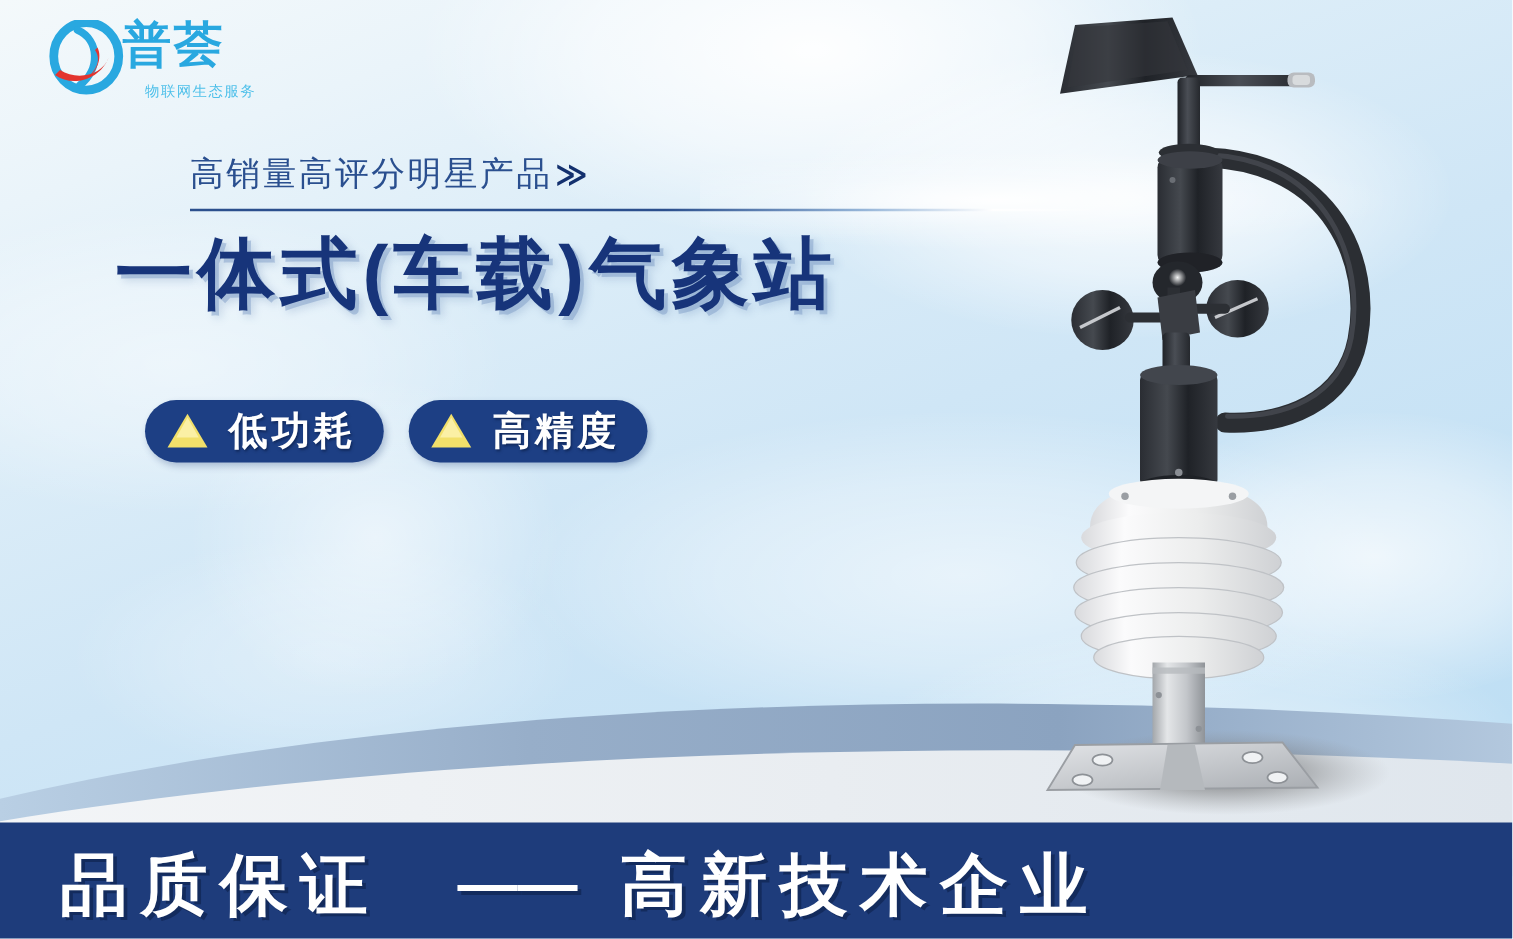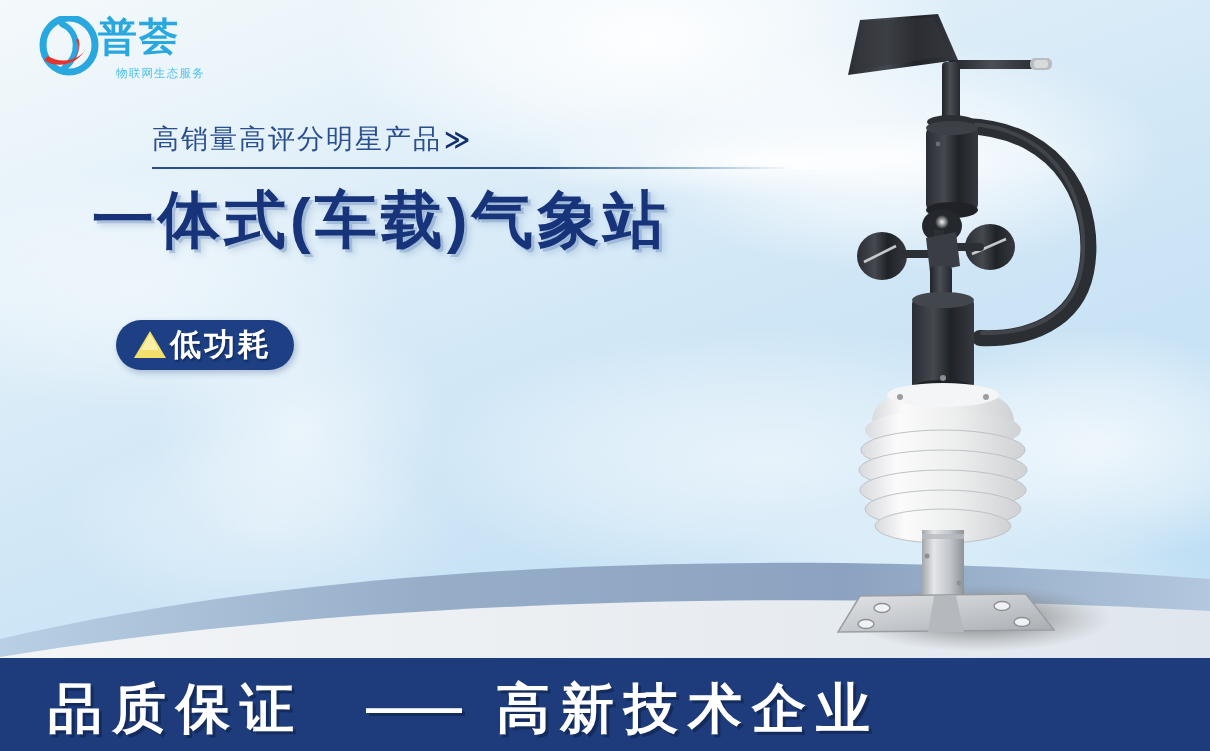--- a/index.html
+++ b/index.html
@@ -44,21 +44,21 @@
     background:linear-gradient(to right,#2b4f8d 0%,#2b4f8d 52%,rgba(120,160,205,.75) 74%,rgba(255,255,255,.95) 88%,rgba(255,255,255,0) 100%);}
 
   
   #title{position:absolute;left:92px;top:187px;font-size:62px;font-weight:bold;color:#17347a;
     letter-spacing:4px;line-height:1.08;white-space:nowrap;
     text-shadow:3px 3px 0 rgba(120,150,195,.45), 5px 5px 7px rgba(90,125,175,.28);}
 
   
   #features{position:absolute;left:116px;top:320px;}
   .frow{display:flex;gap:20px;margin-bottom:24px;}
-  .badge{display:flex;align-items:center;gap:4px;background:#1d3f84;border-radius:30px;
+  .badge{display:flex;align-items:center;gap:17px;background:#1d3f84;border-radius:30px;
     padding:9px 22px 10px 18px;box-shadow:2px 3px 6px rgba(40,70,125,.3);text-align:center;}
   .badge .tri{width:0;height:0;border-left:16px solid transparent;border-right:16px solid transparent;
     border-bottom:27px solid #f2e06a;flex:0 0 auto;position:relative;}
   .badge .tri::after{content:"";position:absolute;left:-9px;top:3px;width:0;height:0;
     border-left:9px solid transparent;border-right:9px solid transparent;border-bottom:16px solid #fdf6b9;opacity:.75;}
   .badge .btxt{font-size:31px;font-weight:bold;color:#fff;letter-spacing:3px;line-height:1;white-space:nowrap;
     text-shadow:1px 2px 2px rgba(8,24,60,.55);}
 
   
   #footbar{position:absolute;left:0;top:658px;width:1210px;height:93px;background:#1e3c7b;}
@@ -121,20 +121,24 @@
     <div class="eyebrow-rule"></div>
   </div>
 
   <div id="title">一体式(车载)气象站</div>
 
   <div id="features">
     <div class="frow">
       <div class="badge">
         <span class="tri"></span>
         <span class="btxt">低功耗</span>
+      </div>
+      <div class="badge">
+        <span class="tri"></span>
+        <span class="btxt">高精度</span>
       </div>
     </div>
   </div>
 
   <svg id="product" viewBox="0 0 330 660">
     <defs>
       <linearGradient id="blk" x1="0" y1="0" x2="1" y2="0">
         <stop offset="0%" stop-color="#2a2d33"></stop>
         <stop offset="35%" stop-color="#45494f"></stop>
         <stop offset="62%" stop-color="#1f2227"></stop>

